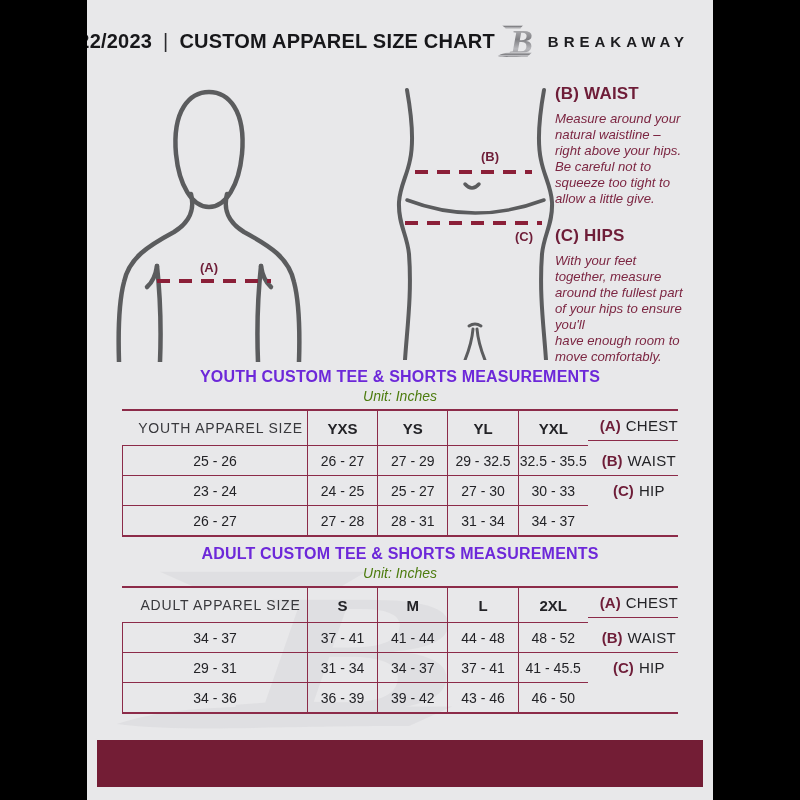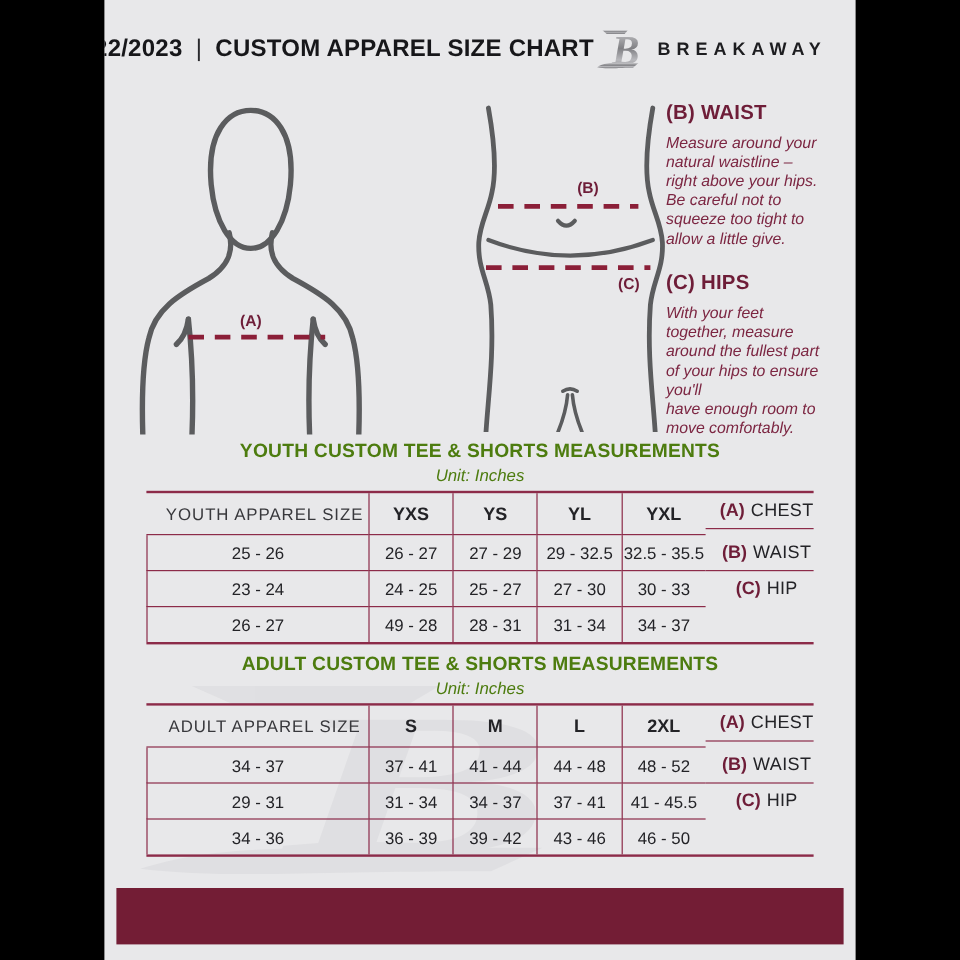--- a/index.html
+++ b/index.html
@@ -31,21 +31,21 @@
   .instr { position:absolute; z-index:2; }
   .instr-head { font-size:17px; font-weight:800; color:#6e1d38; letter-spacing:.2px; }
   .instr-text {
     margin-top:7px; font-size:13.2px; line-height:16px; font-style:italic;
     color:#7c2642; white-space:pre-line;
   }
 
   
   .tbl-title {
     position:absolute; left:0; width:626px; text-align:center; z-index:2;
-    font-size:16px; font-weight:700; color:#4d7c0f; letter-spacing:.2px;
+    font-size:16px; font-weight:700; color:#6d28d9; letter-spacing:.2px;
   }
   .tbl-unit {
     position:absolute; left:0; width:626px; text-align:center; z-index:2;
     font-size:14px; font-style:italic; color:#4d7c0f;
   }
 
   
   .size-table {
     position:absolute; left:35px; width:556px; z-index:2;
     display:grid; grid-template-columns:185px repeat(5,1fr);
@@ -187,21 +187,21 @@
     <div class="cell vline">24 - 25</div>
     <div class="cell vline">25 - 27</div>
     <div class="cell vline">27 - 30</div>
     <div class="cell vline">30 - 33</div>
 
     <div class="cell c0 bnone">
         <span class="rkey">(C)</span>
         <span class="rlabel">HIP</span>
       </div>
     <div class="cell vline bnone">26 - 27</div>
-    <div class="cell vline bnone">49 - 28</div>
+    <div class="cell vline bnone">27 - 28</div>
     <div class="cell vline bnone">28 - 31</div>
     <div class="cell vline bnone">31 - 34</div>
     <div class="cell vline bnone">34 - 37</div>
   </div>
 
   <div class="tbl-title" style="top:545px;">ADULT CUSTOM TEE &amp; SHORTS MEASUREMENTS</div>
   <div class="tbl-unit" style="top:565px;">Unit: Inches</div>
 
   <div class="size-table" style="top:586px;">
     <div class="cell hrow c0">

